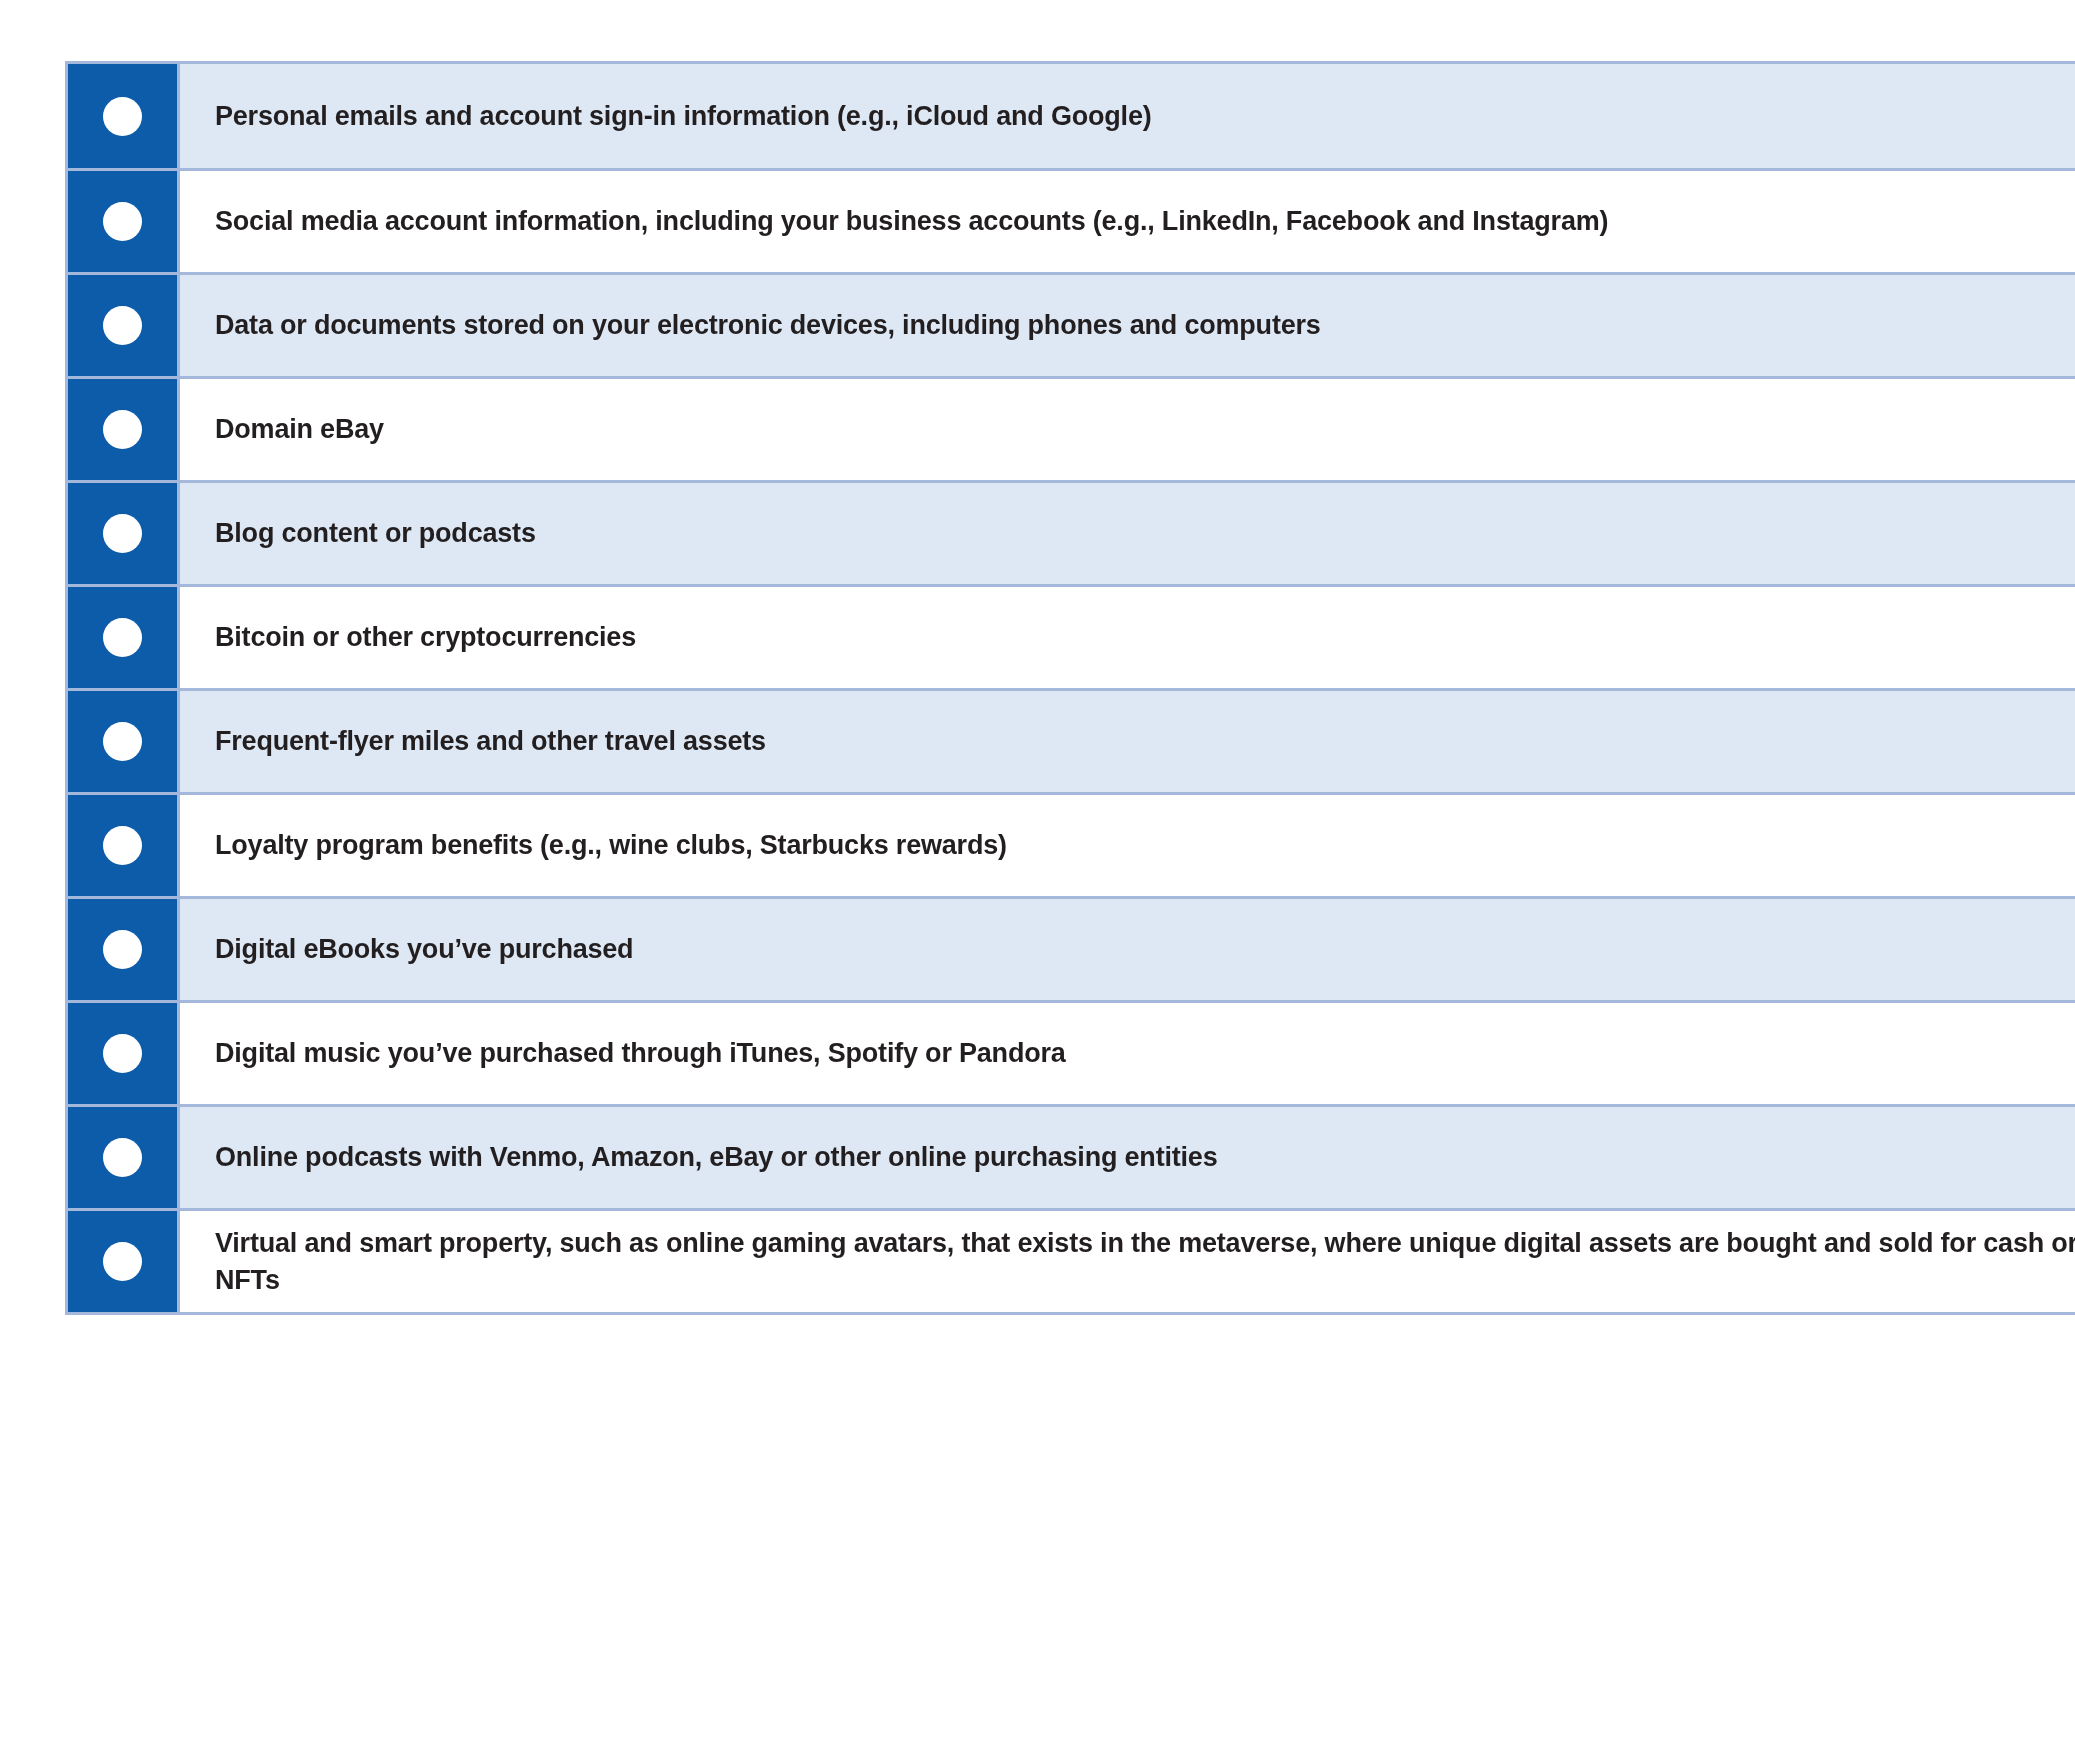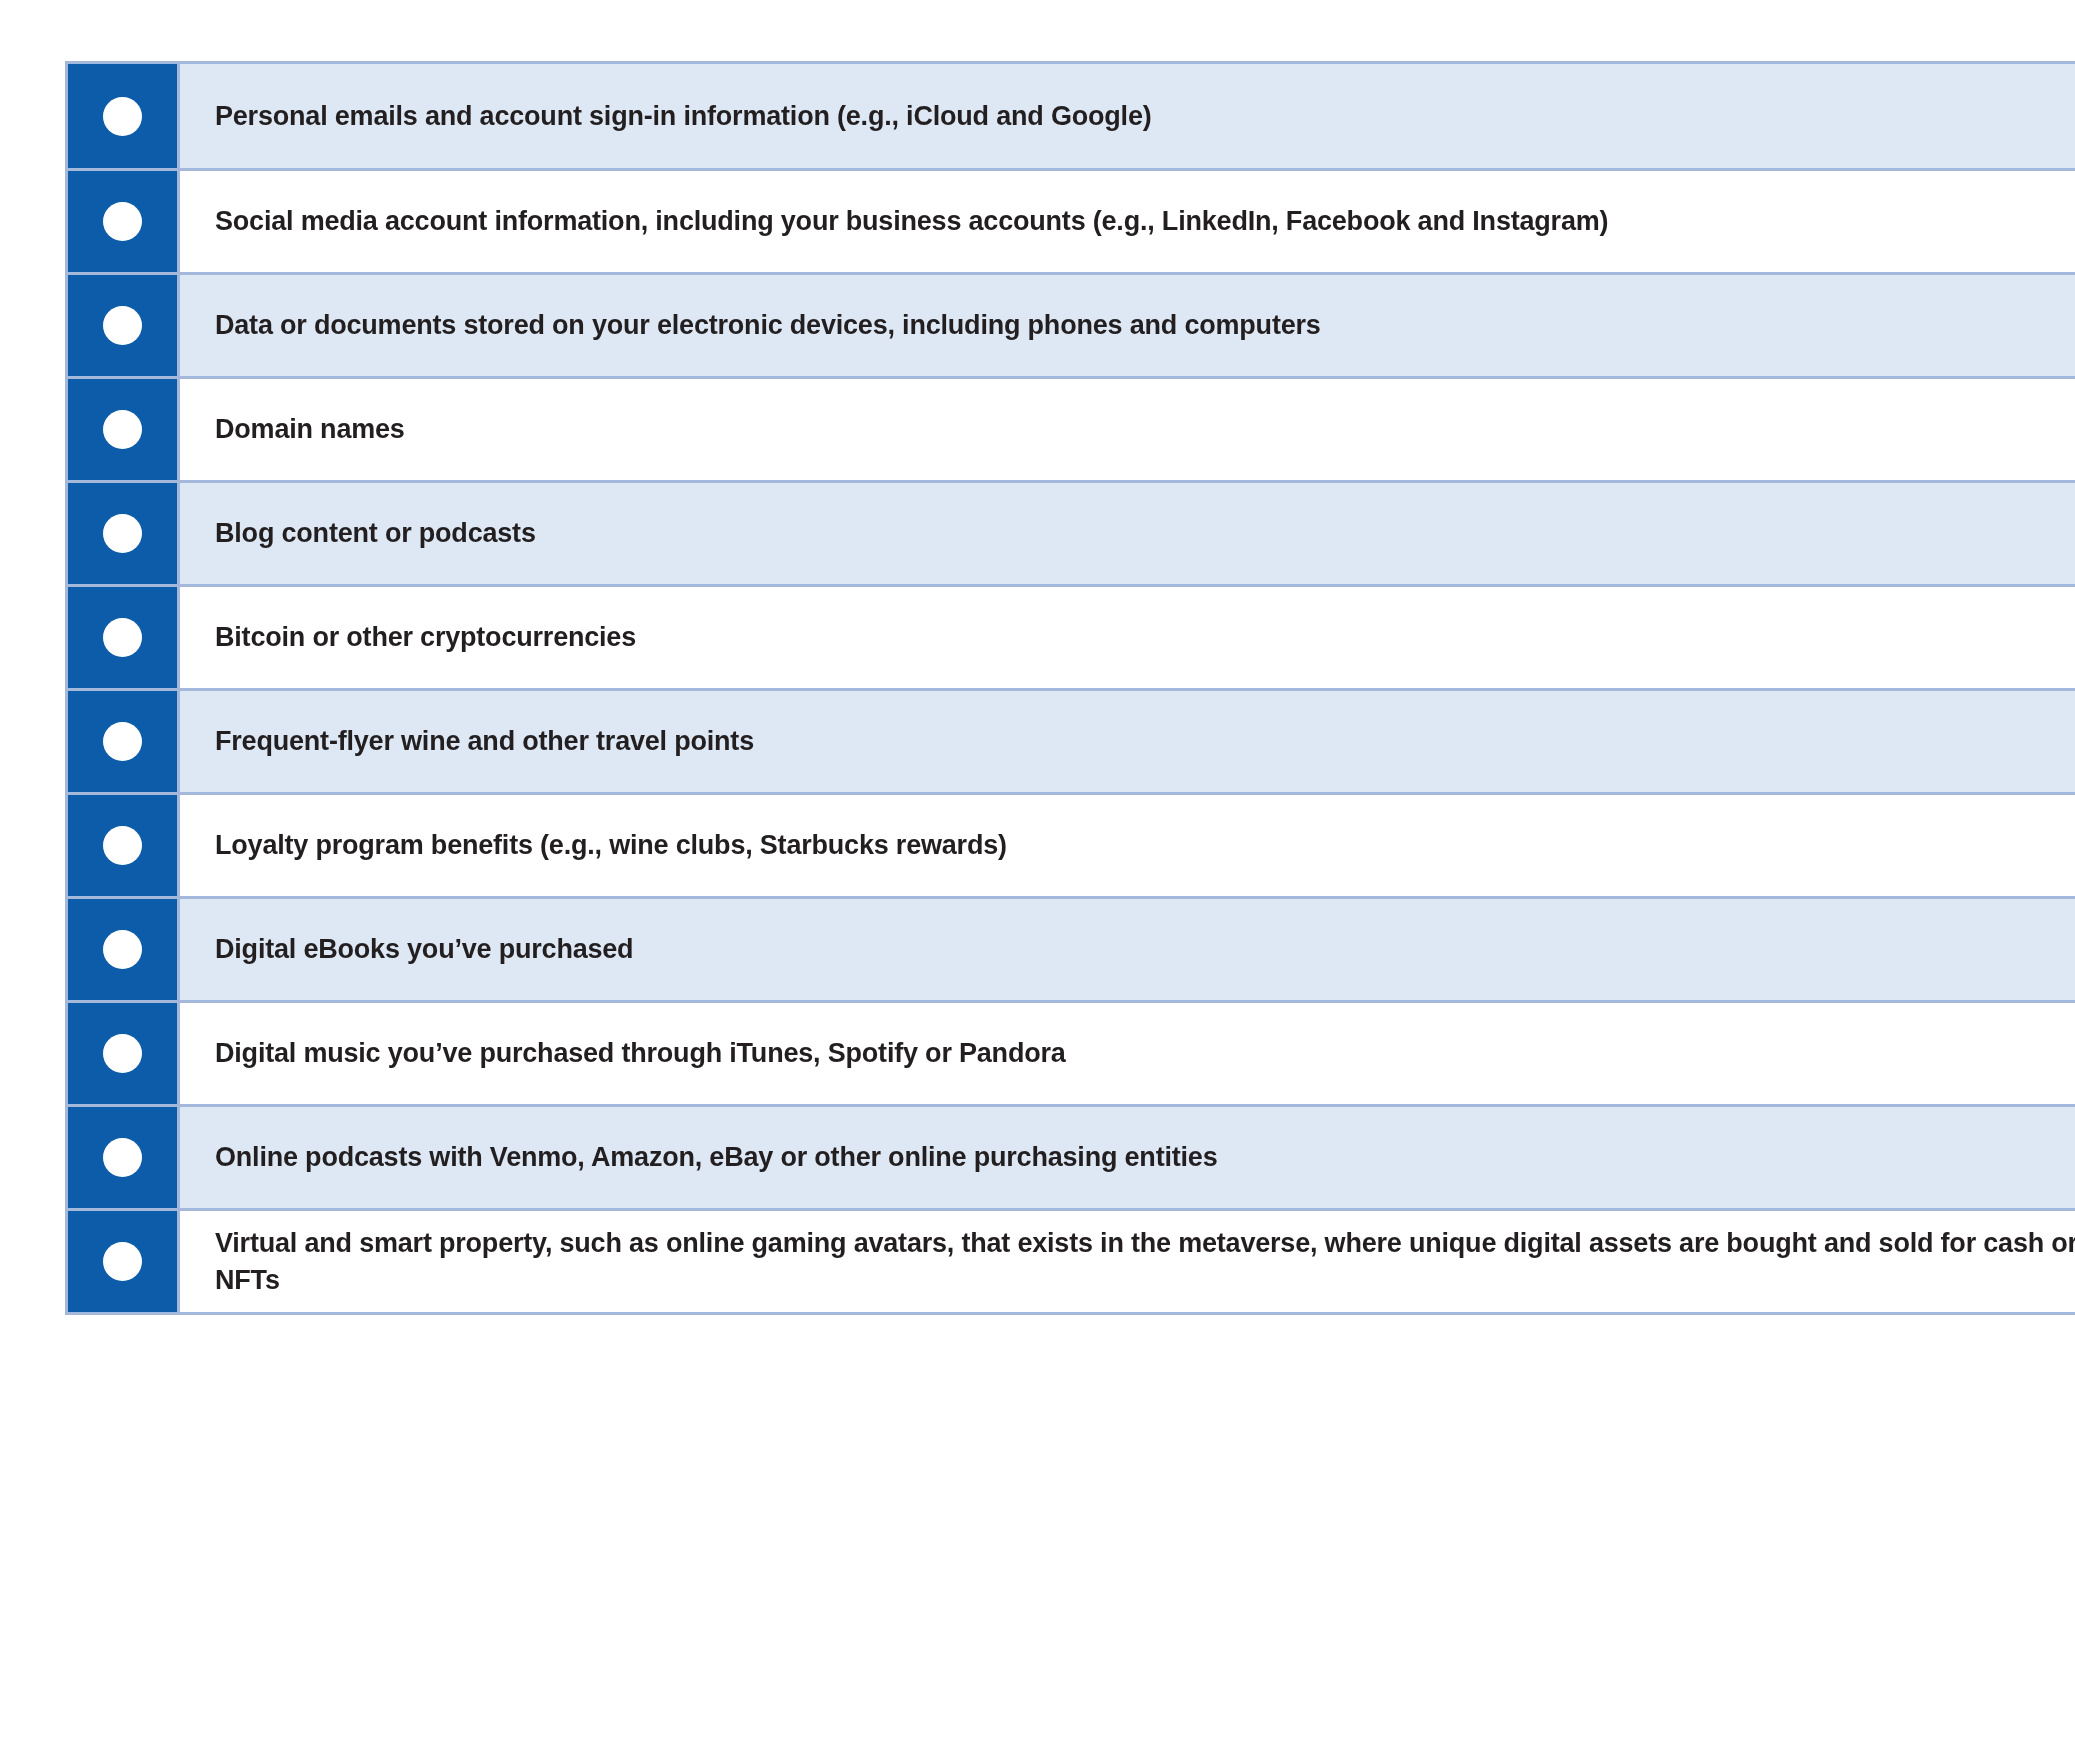--- a/index.html
+++ b/index.html
@@ -74,21 +74,21 @@
     <div class="label-cell">
       <span class="label">Data or documents stored on your electronic devices, including phones and computers</span>
     </div>
   </div>
 
   <div class="row">
     <div class="bullet-cell">
       <span class="bullet"></span>
     </div>
     <div class="label-cell">
-      <span class="label">Domain names</span>
+      <span class="label">Domain eBay</span>
     </div>
   </div>
 
   <div class="row">
     <div class="bullet-cell">
       <span class="bullet"></span>
     </div>
     <div class="label-cell">
       <span class="label">Blog content or podcasts</span>
     </div>
@@ -102,21 +102,21 @@
       <span class="label">Bitcoin or other cryptocurrencies</span>
     </div>
   </div>
 
 
   <div class="row">
     <div class="bullet-cell">
       <span class="bullet"></span>
     </div>
     <div class="label-cell">
-      <span class="label">Frequent-flyer wine and other travel points</span>
+      <span class="label">Frequent-flyer miles and other travel assets</span>
     </div>
   </div>
 
   <div class="row">
     <div class="bullet-cell">
       <span class="bullet"></span>
     </div>
     <div class="label-cell">
       <span class="label">Loyalty program benefits (e.g., wine clubs, Starbucks rewards)</span>
     </div>

